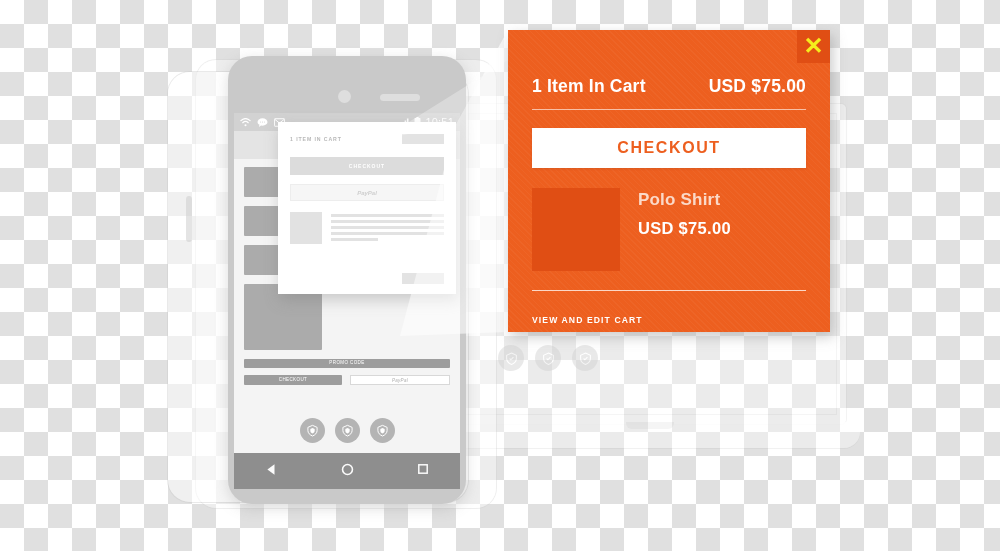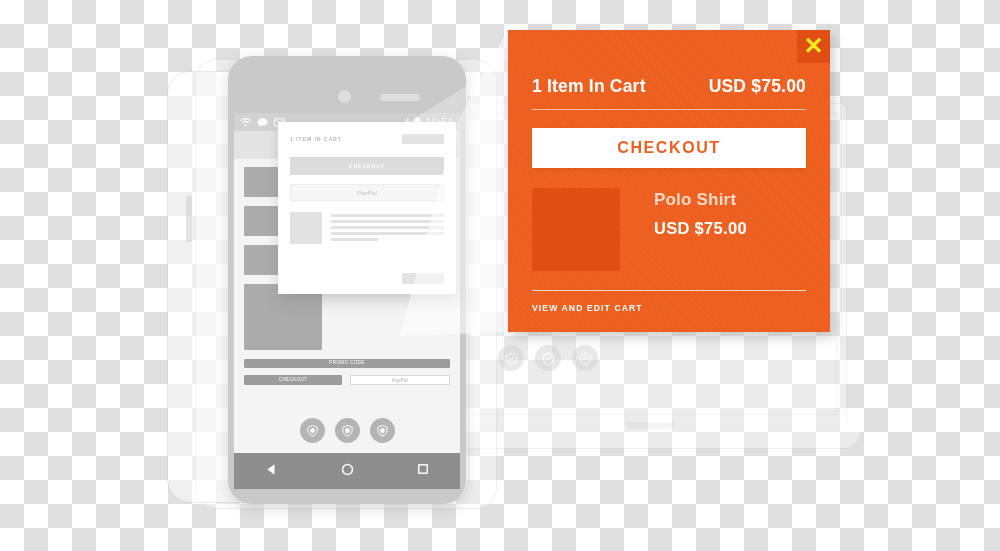--- a/index.html
+++ b/index.html
@@ -404,21 +404,21 @@
     z-index: 2;
     margin-top: 20px;
     display: flex;
     gap: 18px;
   }
   .product-thumb {
     width: 88px; height: 83px;
     background: #e04e14;
     flex: none;
   }
-  .product-info { flex: 1; min-width: 0; padding-top: 2px; margin-left: 16px; }
+  .product-info { flex: 1; min-width: 0; padding-top: 2px; }
   .product-name {
     color: #fbd9c8;
     font-size: 17px;
     font-weight: bold;
     letter-spacing: 0.2px;
     margin: 0 0 9px 0;
   }
   .product-desc {
     color: #fdeadf;
     font-size: 9.6px;
@@ -434,21 +434,21 @@
   .rule2 {
     position: relative;
     z-index: 2;
     height: 1px;
     background: rgba(255,255,255,0.75);
     margin-top: 19px;
   }
   .view-cart {
     position: relative;
     z-index: 2;
-    margin-top: 12px;
+    margin-top: 24px;
     color: #ffffff;
     font-size: 8.6px;
     font-weight: bold;
     letter-spacing: 1.1px;
     cursor: pointer;
     display: inline-block;
   }
 </style>
 </head>
 <body>

